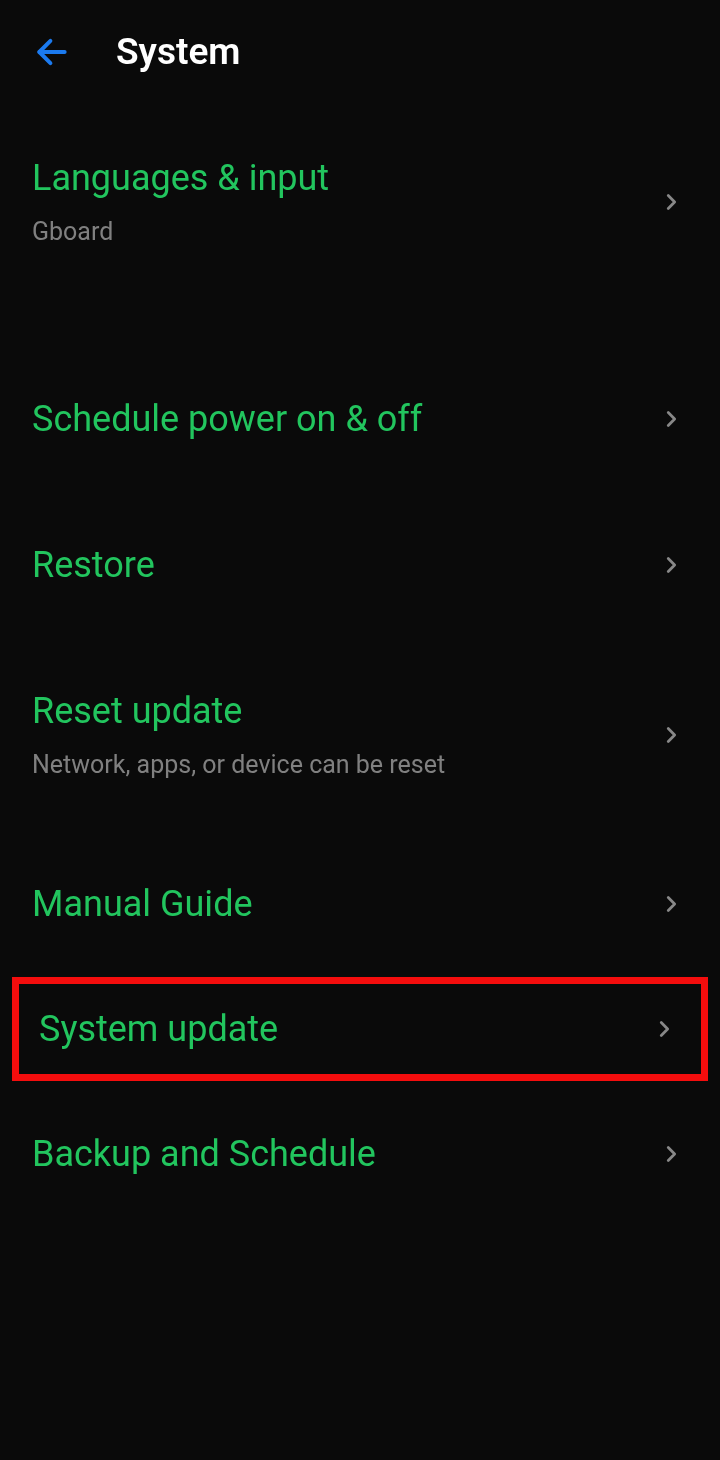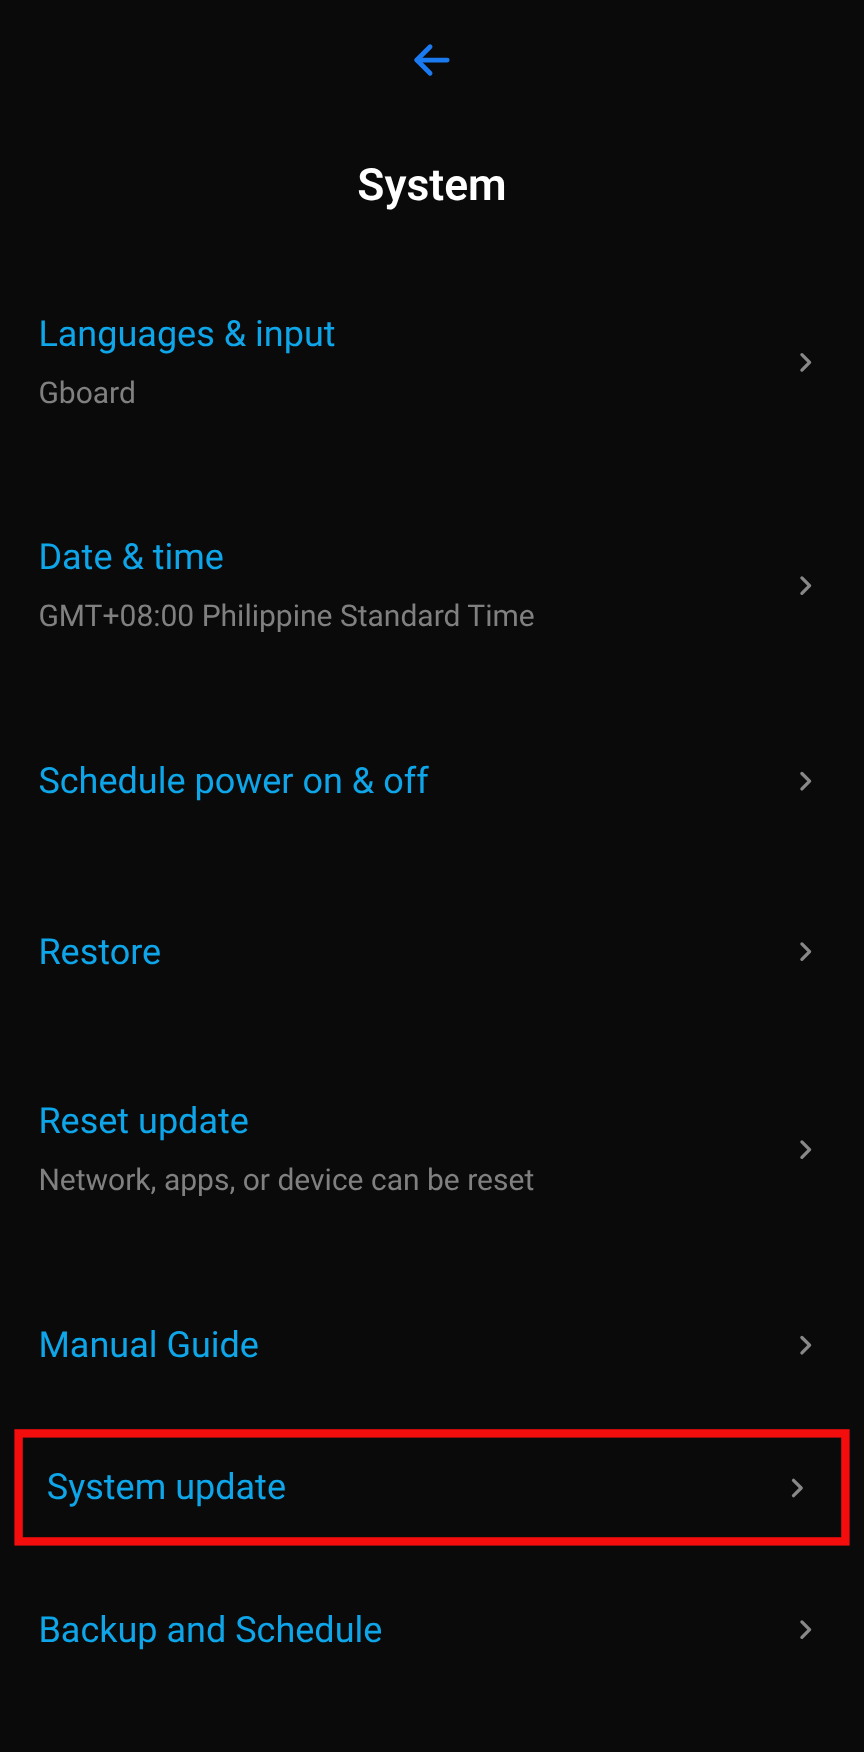--- a/index.html
+++ b/index.html
@@ -12,22 +12,21 @@
       height: 1460px;
       background-color: #0a0a0a;
       font-family: -apple-system, BlinkMacSystemFont, 'Segoe UI', Roboto, sans-serif;
       color: #ffffff;
       overflow: hidden;
     }
     .header {
       display: flex;
       align-items: center;
       padding: 30px 32px 24px 32px;
-      gap: 64px;
-      flex-direction: column;
+      gap: 44px;
     }
     .back-arrow {
       width: 40px;
       height: 40px;
       display: flex;
       align-items: center;
       justify-content: center;
       cursor: pointer;
     }
     .page-title {
@@ -50,22 +49,22 @@
     .list-item.single {
       min-height: 92px;
     }
     .item-content {
       display: flex;
       flex-direction: column;
       gap: 6px;
       flex: 1;
     }
     .item-label {
-      font-size: 30px;
-      color: #0ea5e9;
+      font-size: 36px;
+      color: #22c55e;
       font-weight: 400;
     }
     .item-subtitle {
       font-size: 25px;
       color: #808080;
       font-weight: 400;
       margin-top: 12px;
     }
     .chevron {
       width: 22px;
@@ -106,29 +105,20 @@
       <div class="item-label">Languages &amp; input</div>
       <div class="item-subtitle">Gboard</div>
     </div>
     <svg class="chevron" viewBox="0 0 24 24" fill="none" stroke="#888888" stroke-width="3" stroke-linecap="round" stroke-linejoin="round">
       <polyline points="9 5 16 12 9 19"></polyline>
     </svg>
   </div>
 
   <div class="spacer"></div>
 
-  <div class="list-item">
-    <div class="item-content">
-      <div class="item-label">Date &amp; time</div>
-      <div class="item-subtitle">GMT+08:00 Philippine Standard Time</div>
-    </div>
-    <svg class="chevron" viewBox="0 0 24 24" fill="none" stroke="#888888" stroke-width="3" stroke-linecap="round" stroke-linejoin="round">
-      <polyline points="9 5 16 12 9 19"></polyline>
-    </svg>
-  </div>
 
   <div class="spacer"></div>
 
   <div class="list-item single">
     <div class="item-content">
       <div class="item-label">Schedule power on &amp; off</div>
     </div>
     <svg class="chevron" viewBox="0 0 24 24" fill="none" stroke="#888888" stroke-width="3" stroke-linecap="round" stroke-linejoin="round">
       <polyline points="9 5 16 12 9 19"></polyline>
     </svg>

